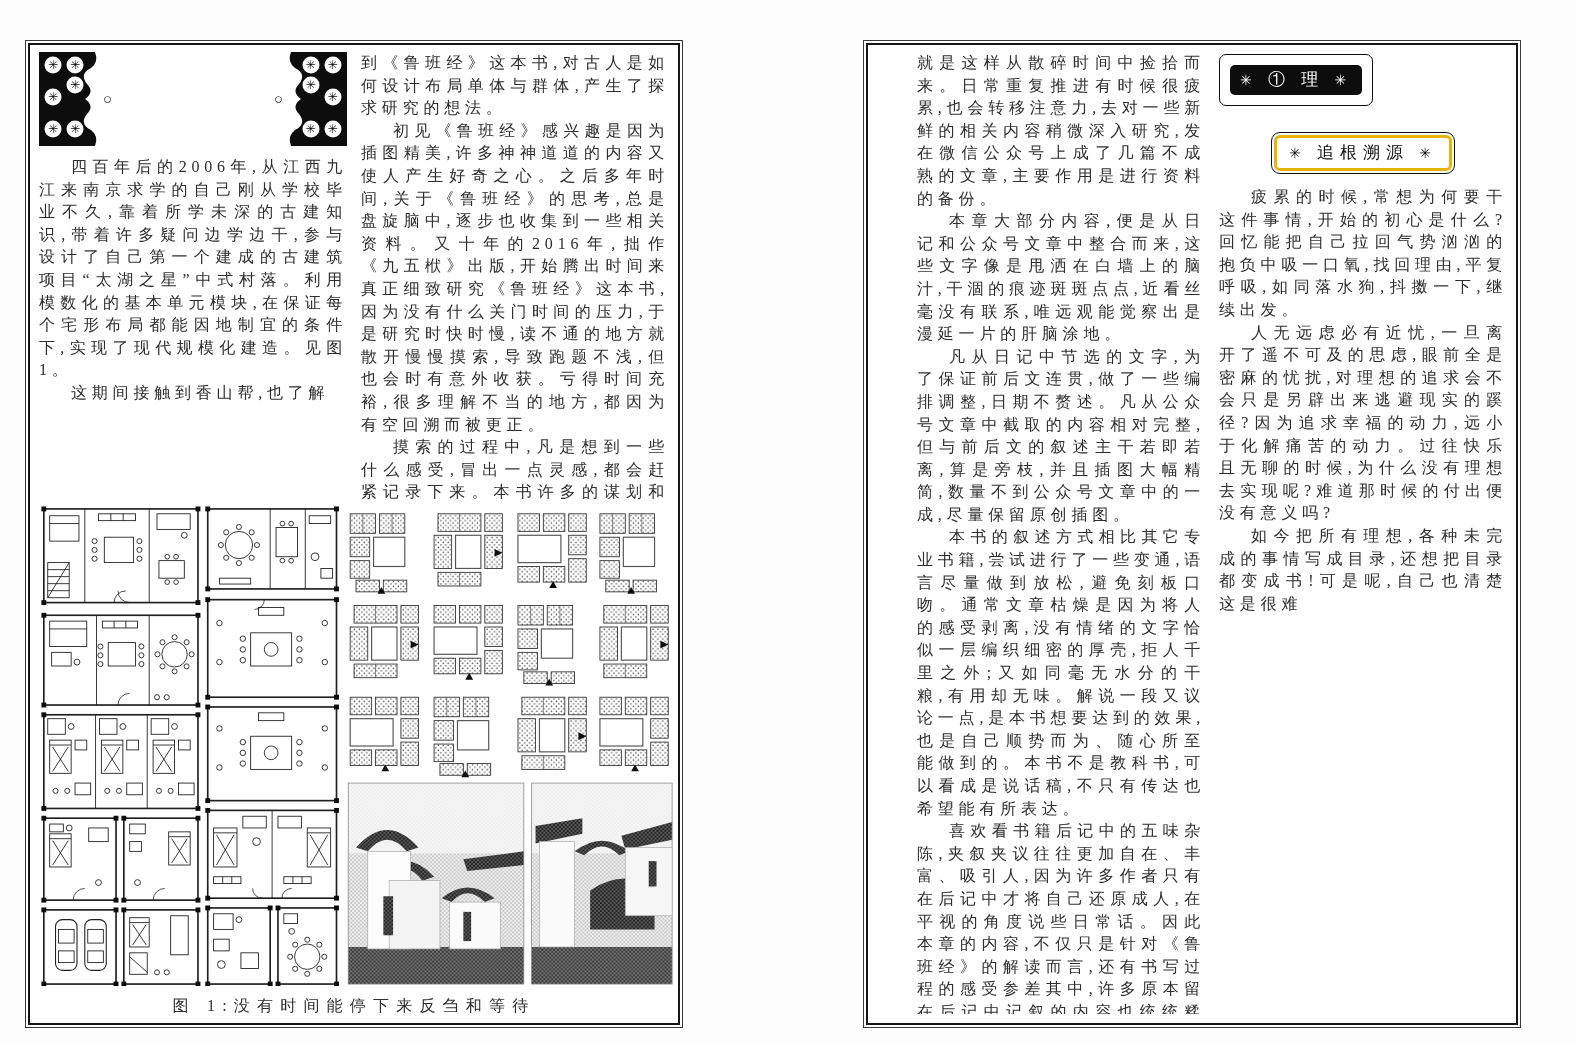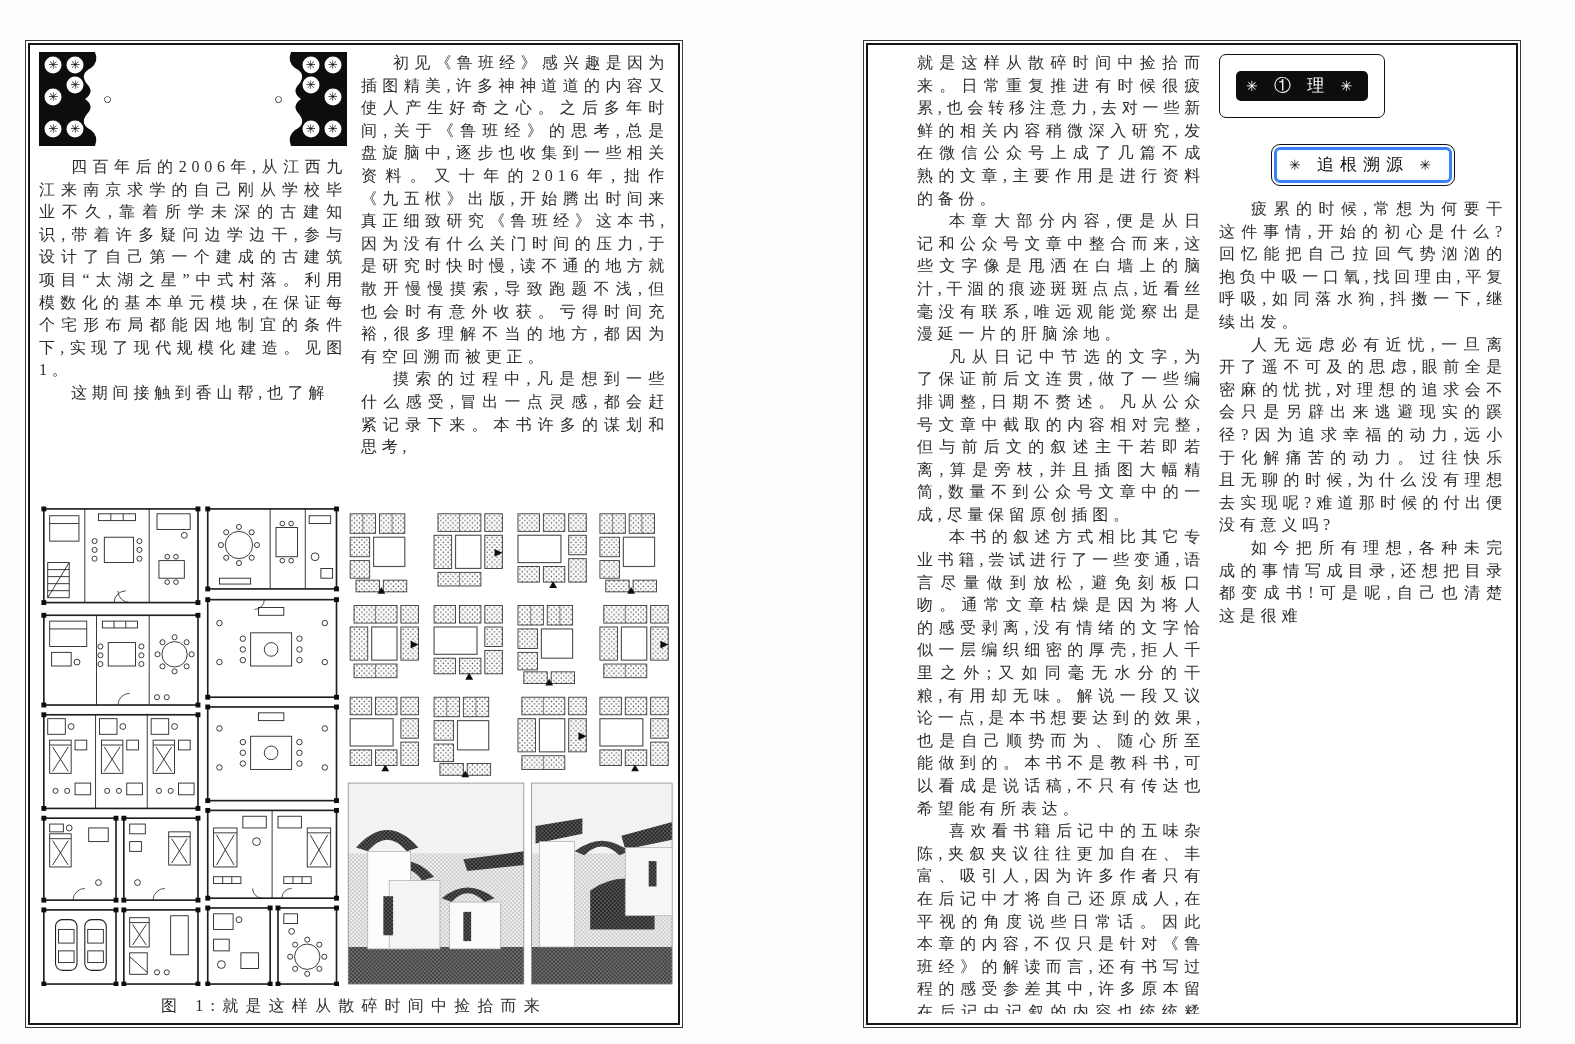--- a/index.html
+++ b/index.html
@@ -23,26 +23,26 @@
   .orn.right{right:0;transform:scaleX(-1);}
   .preface-title{position:absolute;left:60px;right:60px;top:50%;transform:translateY(-50%);
                  text-align:center;font-size:42px;font-weight:bold;letter-spacing:8px;
                  word-spacing:46px;white-space:nowrap;}
   .hdr-circle{position:absolute;top:50%;transform:translateY(-50%);font-size:15px;color:#222;}
   .hdr-circle.l{left:64px;} .hdr-circle.r{right:64px;}
   
   .figure-wrap{margin-top:4px;}
   .figure-caption{text-align:center;font-size:16px;letter-spacing:0.45em;margin-top:6px;}
   
-  .badge-solid-outer{display:inline-block;border:1px solid #111;border-radius:7px;padding:16px;margin:2px 0 10px 0;}
+  .badge-solid-outer{display:inline-block;border:1px solid #111;border-radius:7px;padding:10px;margin:2px 0 10px 0;}
   .badge-solid{background:#0d0d0d;color:#fff;border-radius:5px;padding:3px 10px 4px 10px;
                font-size:17px;letter-spacing:6px;white-space:nowrap;}
   .badge-outline-outer{display:block;width:max-content;margin:16px auto 12px auto;
                border:1px solid #111;border-radius:9px;padding:2px;}
-  .badge-outline{border:3px solid #3b82f6;border-radius:6px;background:#fff;color:#111;
+  .badge-outline{border:3px solid #eab308;border-radius:6px;background:#fff;color:#111;
                padding:3px 12px 4px 12px;font-size:17px;letter-spacing:6px;white-space:nowrap;}
   .badge-orn{font-size:14px;}
   .badge-solid .badge-orn{color:#fff;}
   svg text.flower{font-family:"DejaVu Sans",sans-serif;}
 </style>
 </head>
 <body>
 
 <div id="canvas">
 
@@ -85,20 +85,21 @@
                   <text x="36" y="81.2" text-anchor="middle" font-size="12" fill="#0d0d0d" class="flower">✳</text>
                 </g>
           </svg>
           <span class="hdr-circle l">○</span>
           <span class="hdr-circle r">○</span>
         </div>
         <p>四百年后的2006年,从江西九江来南京求学的自己刚从学校毕业不久,靠着所学未深的古建知识,带着许多疑问边学边干,参与设计了自己第一个建成的古建筑项目“太湖之星”中式村落。利用模数化的基本单元模块,在保证每个宅形布局都能因地制宜的条件下,实现了现代规模化建造。见图1。</p>
         <p>这期间接触到香山帮,也了解</p>
       </div>
       <div class="col">
+        <p class="noindent">到《鲁班经》这本书,对古人是如何设计布局单体与群体,产生了探求研究的想法。</p>
         <p>初见《鲁班经》感兴趣是因为插图精美,许多神神道道的内容又使人产生好奇之心。之后多年时间,关于《鲁班经》的思考,总是盘旋脑中,逐步也收集到一些相关资料。又十年的2016年,拙作《九五栿》出版,开始腾出时间来真正细致研究《鲁班经》这本书,因为没有什么关门时间的压力,于是研究时快时慢,读不通的地方就散开慢慢摸索,导致跑题不浅,但也会时有意外收获。亏得时间充裕,很多理解不当的地方,都因为有空回溯而被更正。</p>
         <p>摸索的过程中,凡是想到一些什么感受,冒出一点灵感,都会赶紧记录下来。本书许多的谋划和思考,</p>
       </div>
     </div>
     <div class="figure-wrap">
       <svg id="fig-svg" width="636" height="480" viewBox="0 0 650 492">
         <defs>
           <pattern id="dots" width="5" height="5" patternUnits="userSpaceOnUse">
             <rect width="5" height="5" fill="#ffffff"></rect>
             <circle cx="1.4" cy="1.4" r="0.8" fill="#4a4a4a"></circle>
@@ -548,21 +549,21 @@
                 <path d="M92,54 L144,40 L144,58 L96,68 Z" fill="url(#htd)"></path>
                 <path d="M60,110 Q92,88 126,106 L126,150 L60,150 Z" fill="url(#htd)"></path>
                 <rect x="0" y="168" width="144" height="38" fill="url(#htd)" opacity="0.85"></rect>
                 <rect x="0" y="0" width="144" height="206" fill="none" stroke="#888" stroke-width="0.8"></rect>
                 <rect x="8" y="60" width="36" height="108" fill="#fbfbfb" stroke="#aaa" stroke-width="0.7"></rect>
                 <rect x="96" y="66" width="48" height="70" fill="#f6f6f6" stroke="#aaa" stroke-width="0.7"></rect>
                 <rect x="120" y="80" width="8" height="26" fill="url(#htd)"></rect>
               </g>
             </g>
       </svg>
-      <div class="figure-caption">图 1:就是这样从散碎时间中捡拾而来</div>
+      <div class="figure-caption">图 1:没有时间能停下来反刍和等待</div>
     </div>
    </div>
   </div>
 
   <div class="page" id="page-right">
    <div class="page-inner">
     <div class="cols" style="height:962px;margin-left:40px;">
       <div class="col" style="height:962px;">
         <p class="noindent">就是这样从散碎时间中捡拾而来。日常重复推进有时候很疲累,也会转移注意力,去对一些新鲜的相关内容稍微深入研究,发在微信公众号上成了几篇不成熟的文章,主要作用是进行资料的备份。</p>
         <p>本章大部分内容,便是从日记和公众号文章中整合而来,这些文字像是甩洒在白墙上的脑汁,干涸的痕迹斑斑点点,近看丝毫没有联系,唯远观能觉察出是漫延一片的肝脑涂地。</p>

